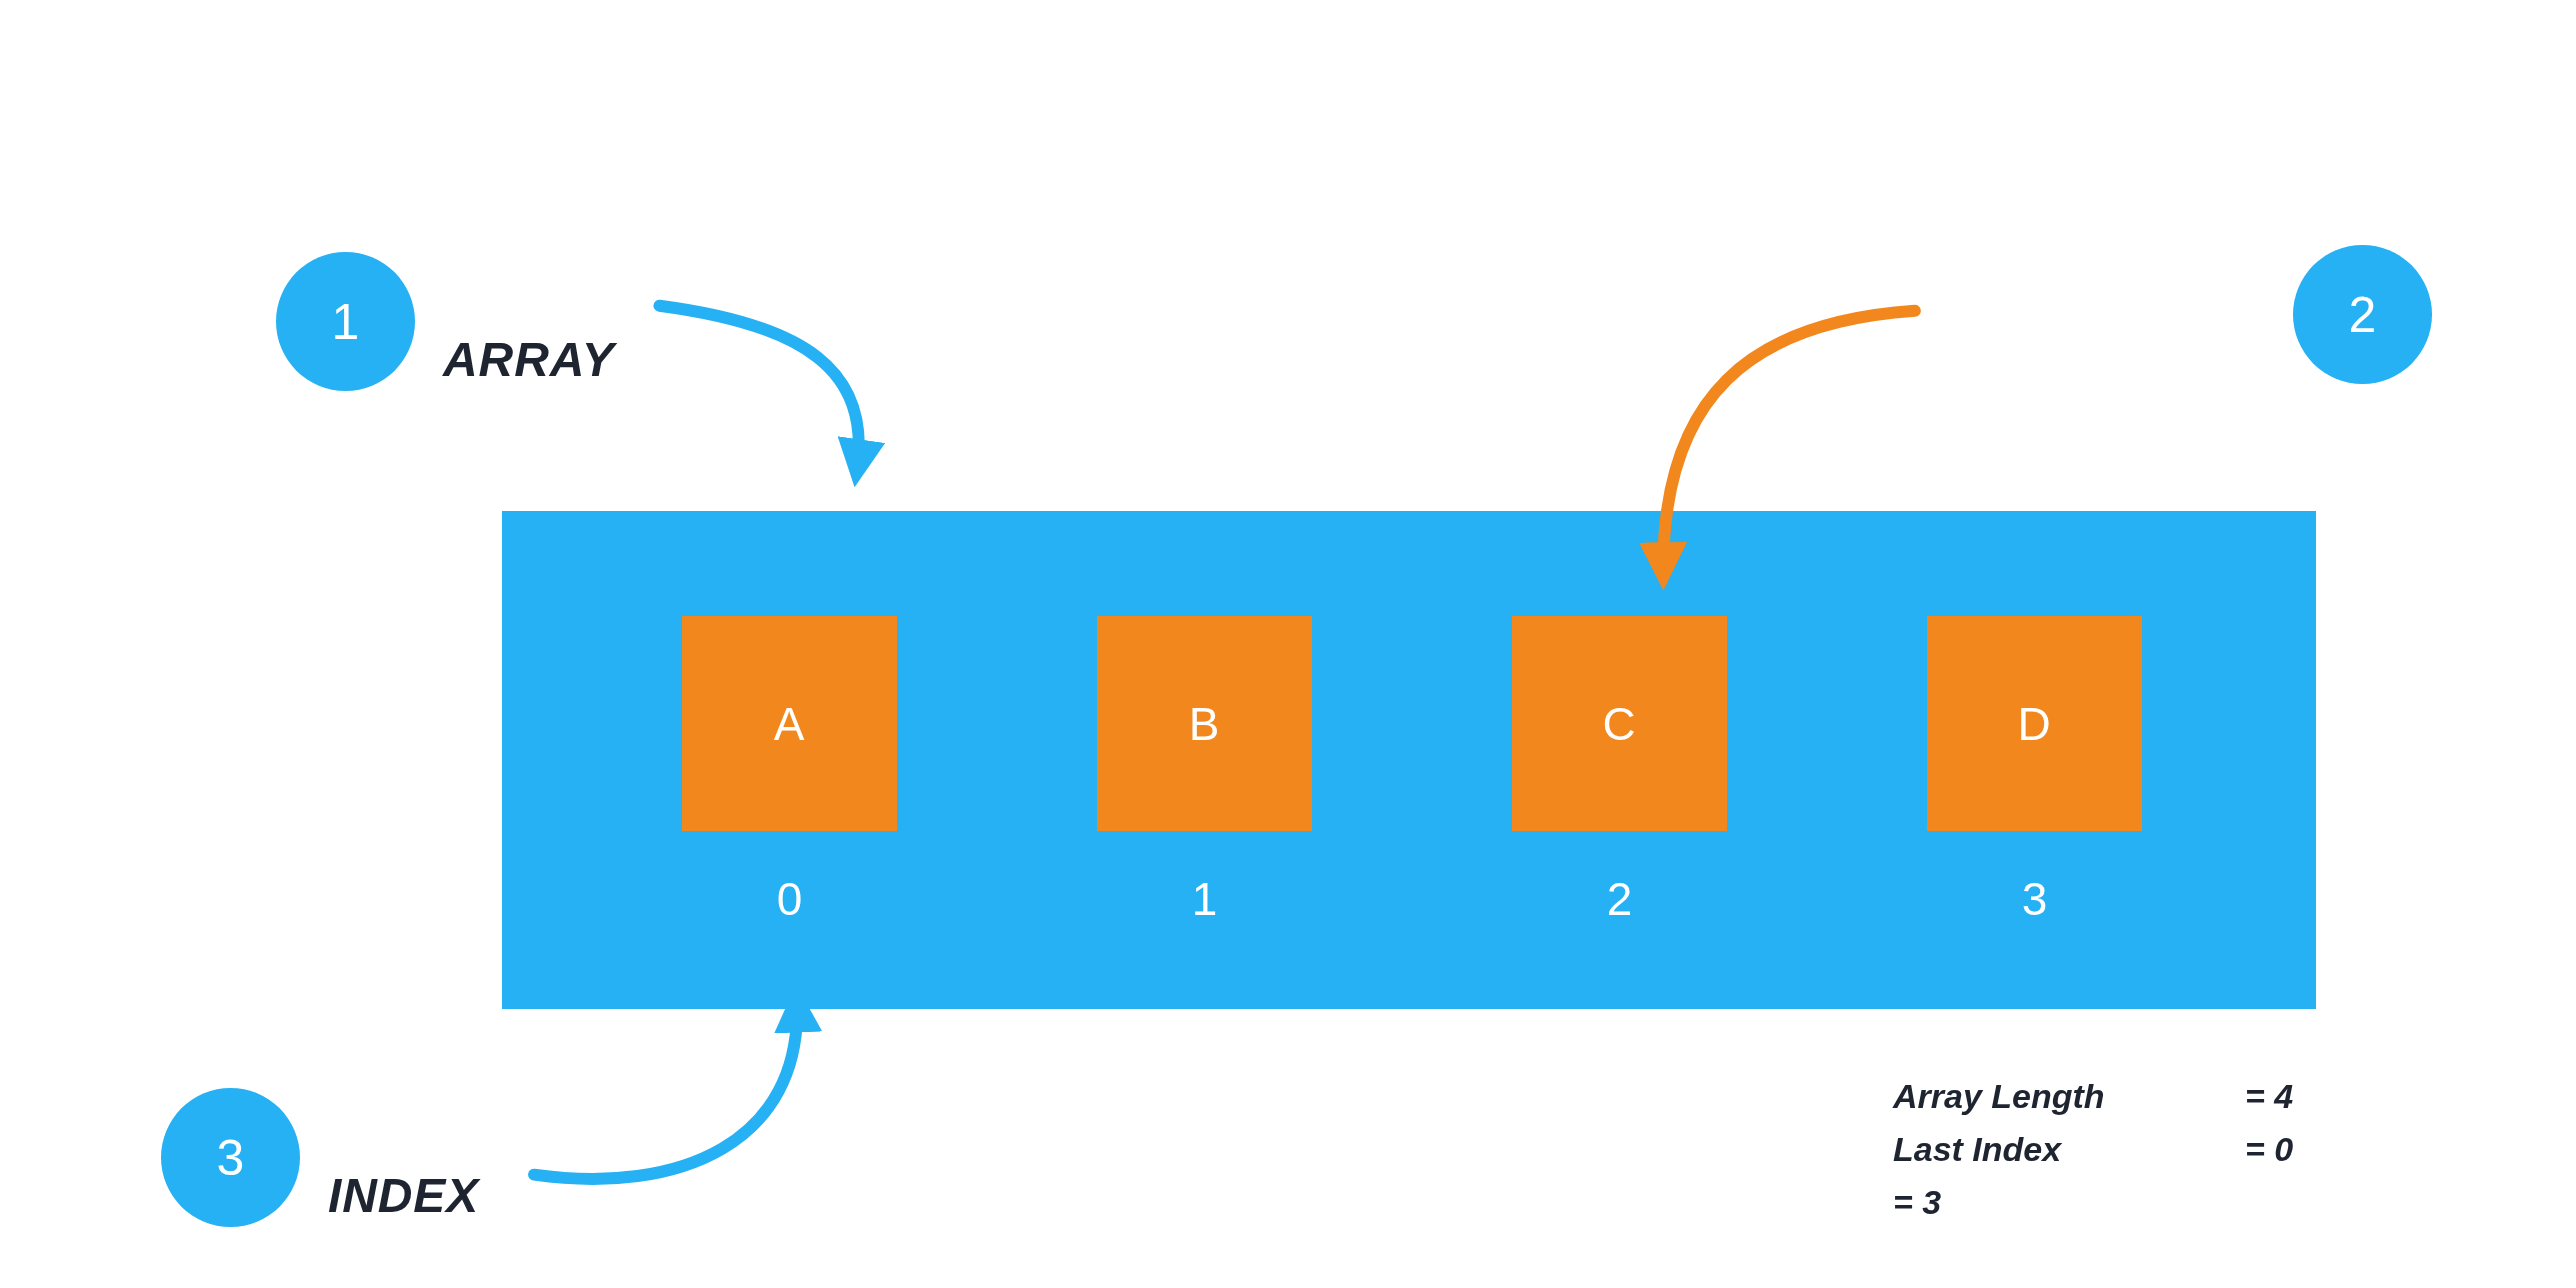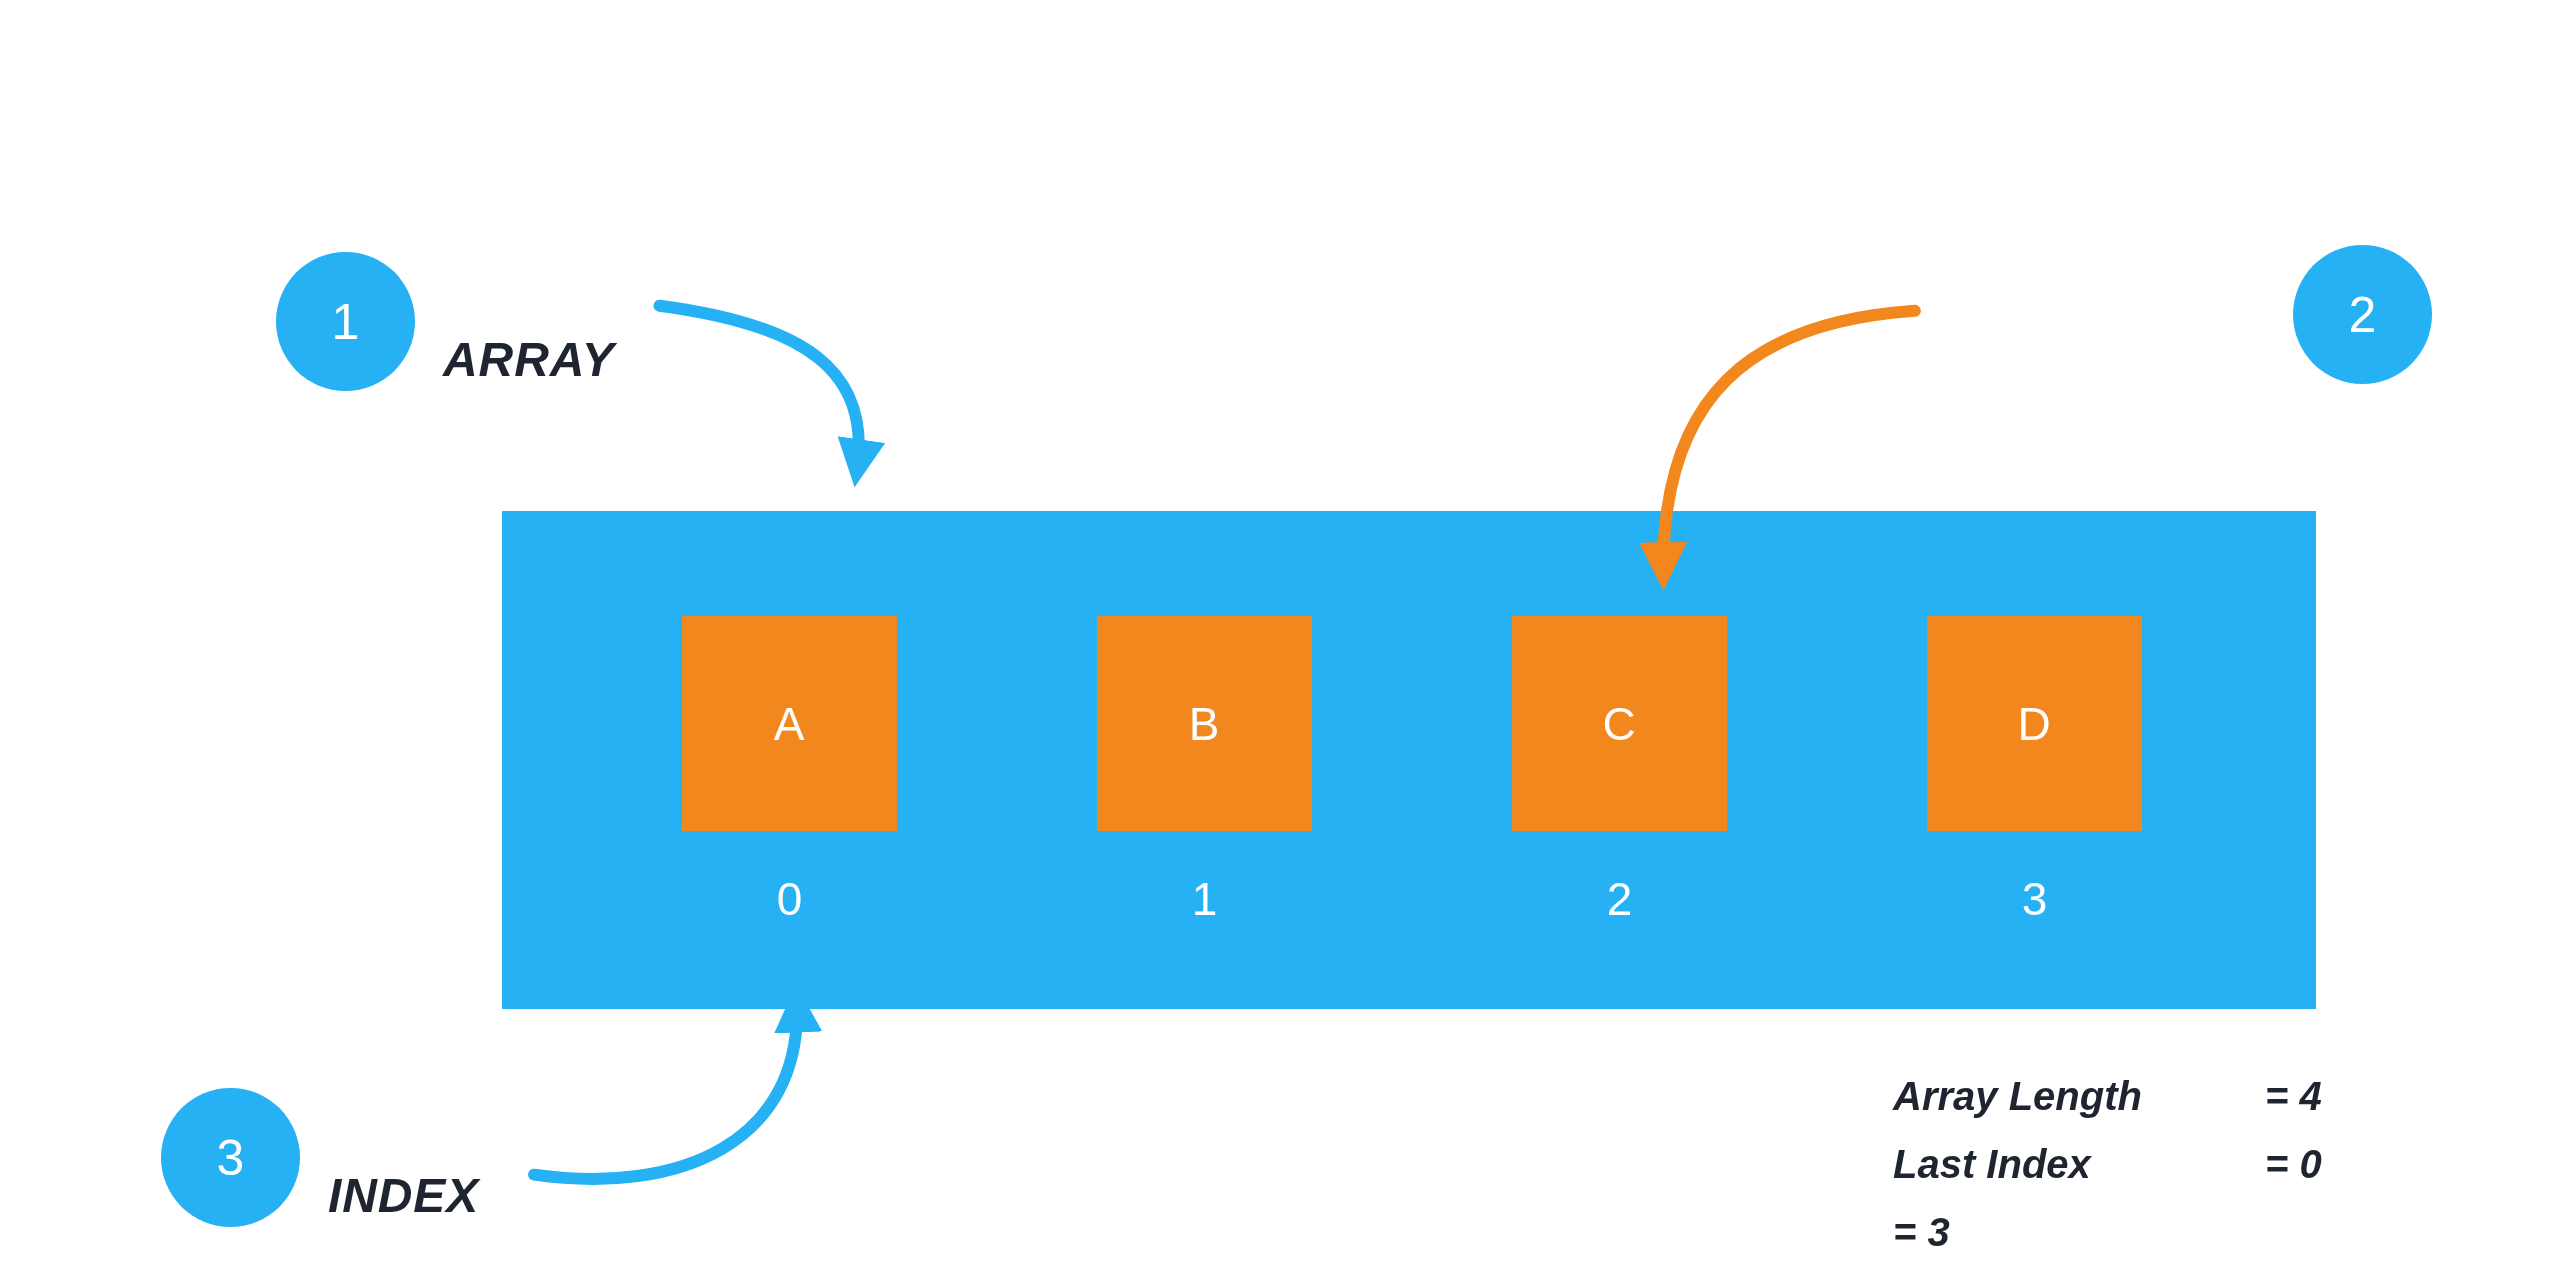--- a/index.html
+++ b/index.html
@@ -97,26 +97,25 @@
   .label-index    { left: 328px;  top: 1168px; text-align: right; }
 
   
   .stats {
     position: absolute;
     left: 1893px;
     top: 1072px;
     display: grid;
     grid-template-columns: 352px auto;
     row-gap: 5.2px;
-    font-size: 40px;
+    font-size: 34px;
     font-style: italic;
     font-weight: 600;
     color: var(--color-text_dark, #1E2430);
     line-height: 48px;
-    gap: 20px;
   }
 
   
   .arrows {
     position: absolute;
     left: 0; top: 0;
     width: 2576px;
     height: 1288px;
     pointer-events: none;
   }

